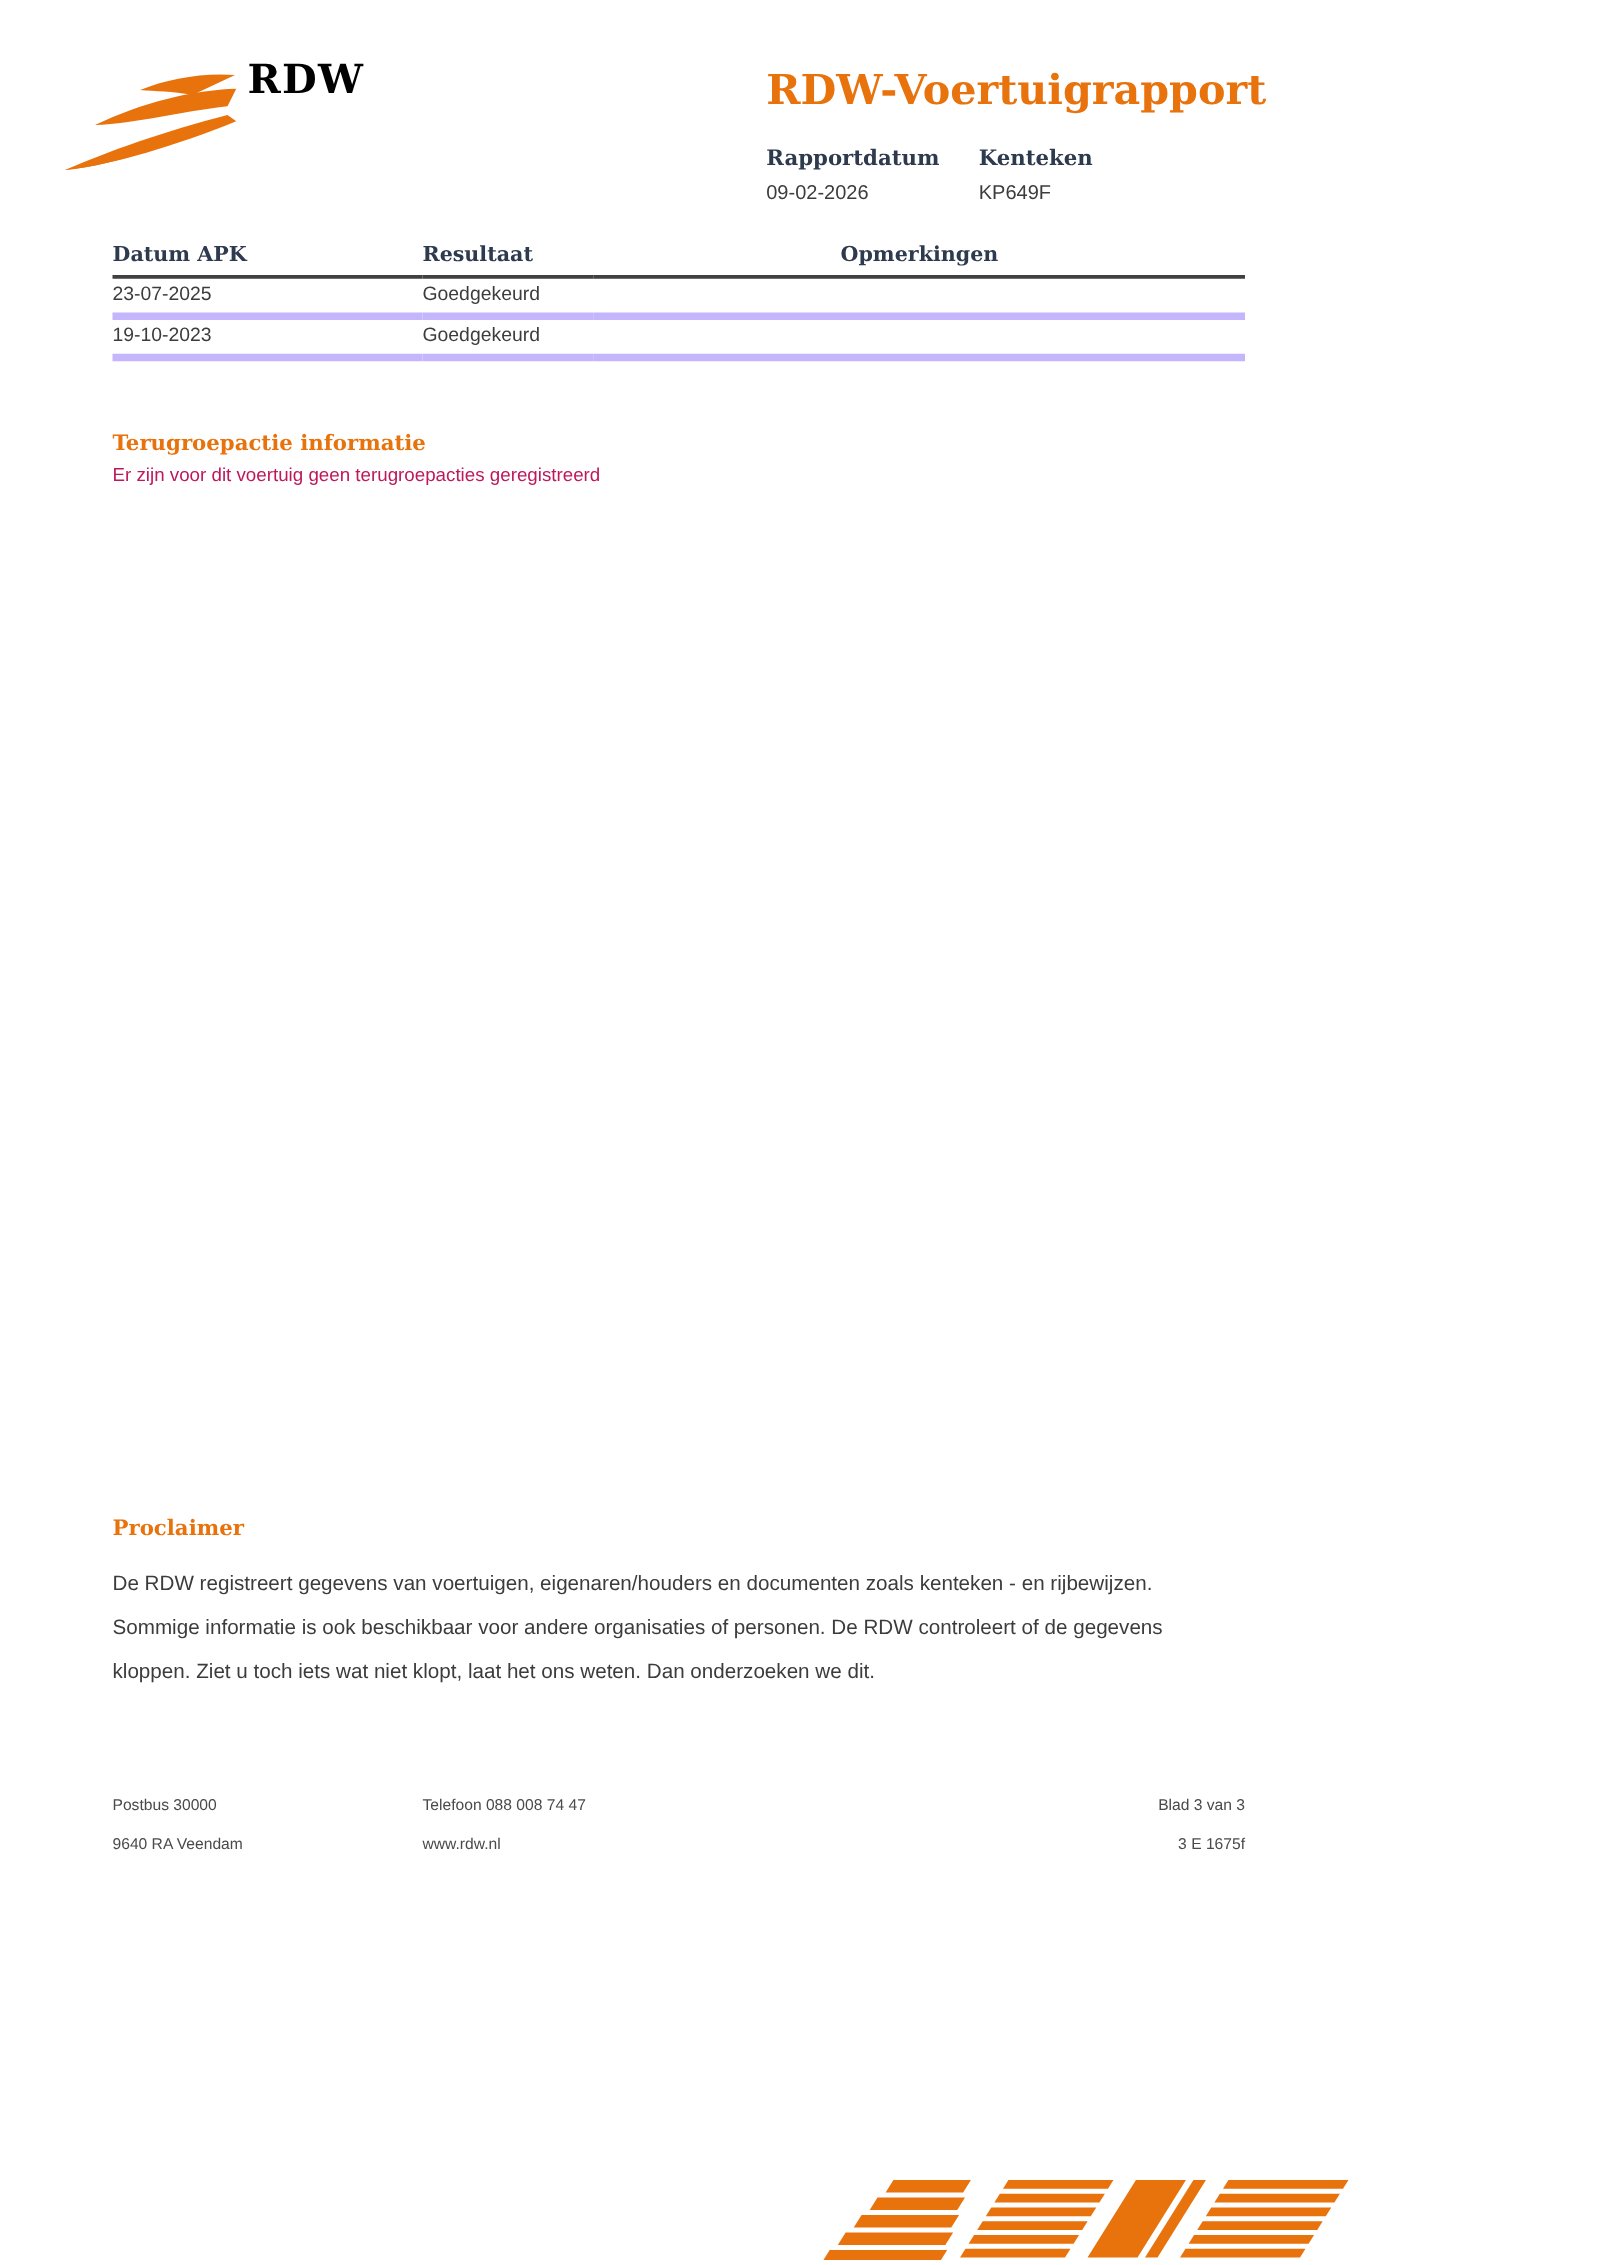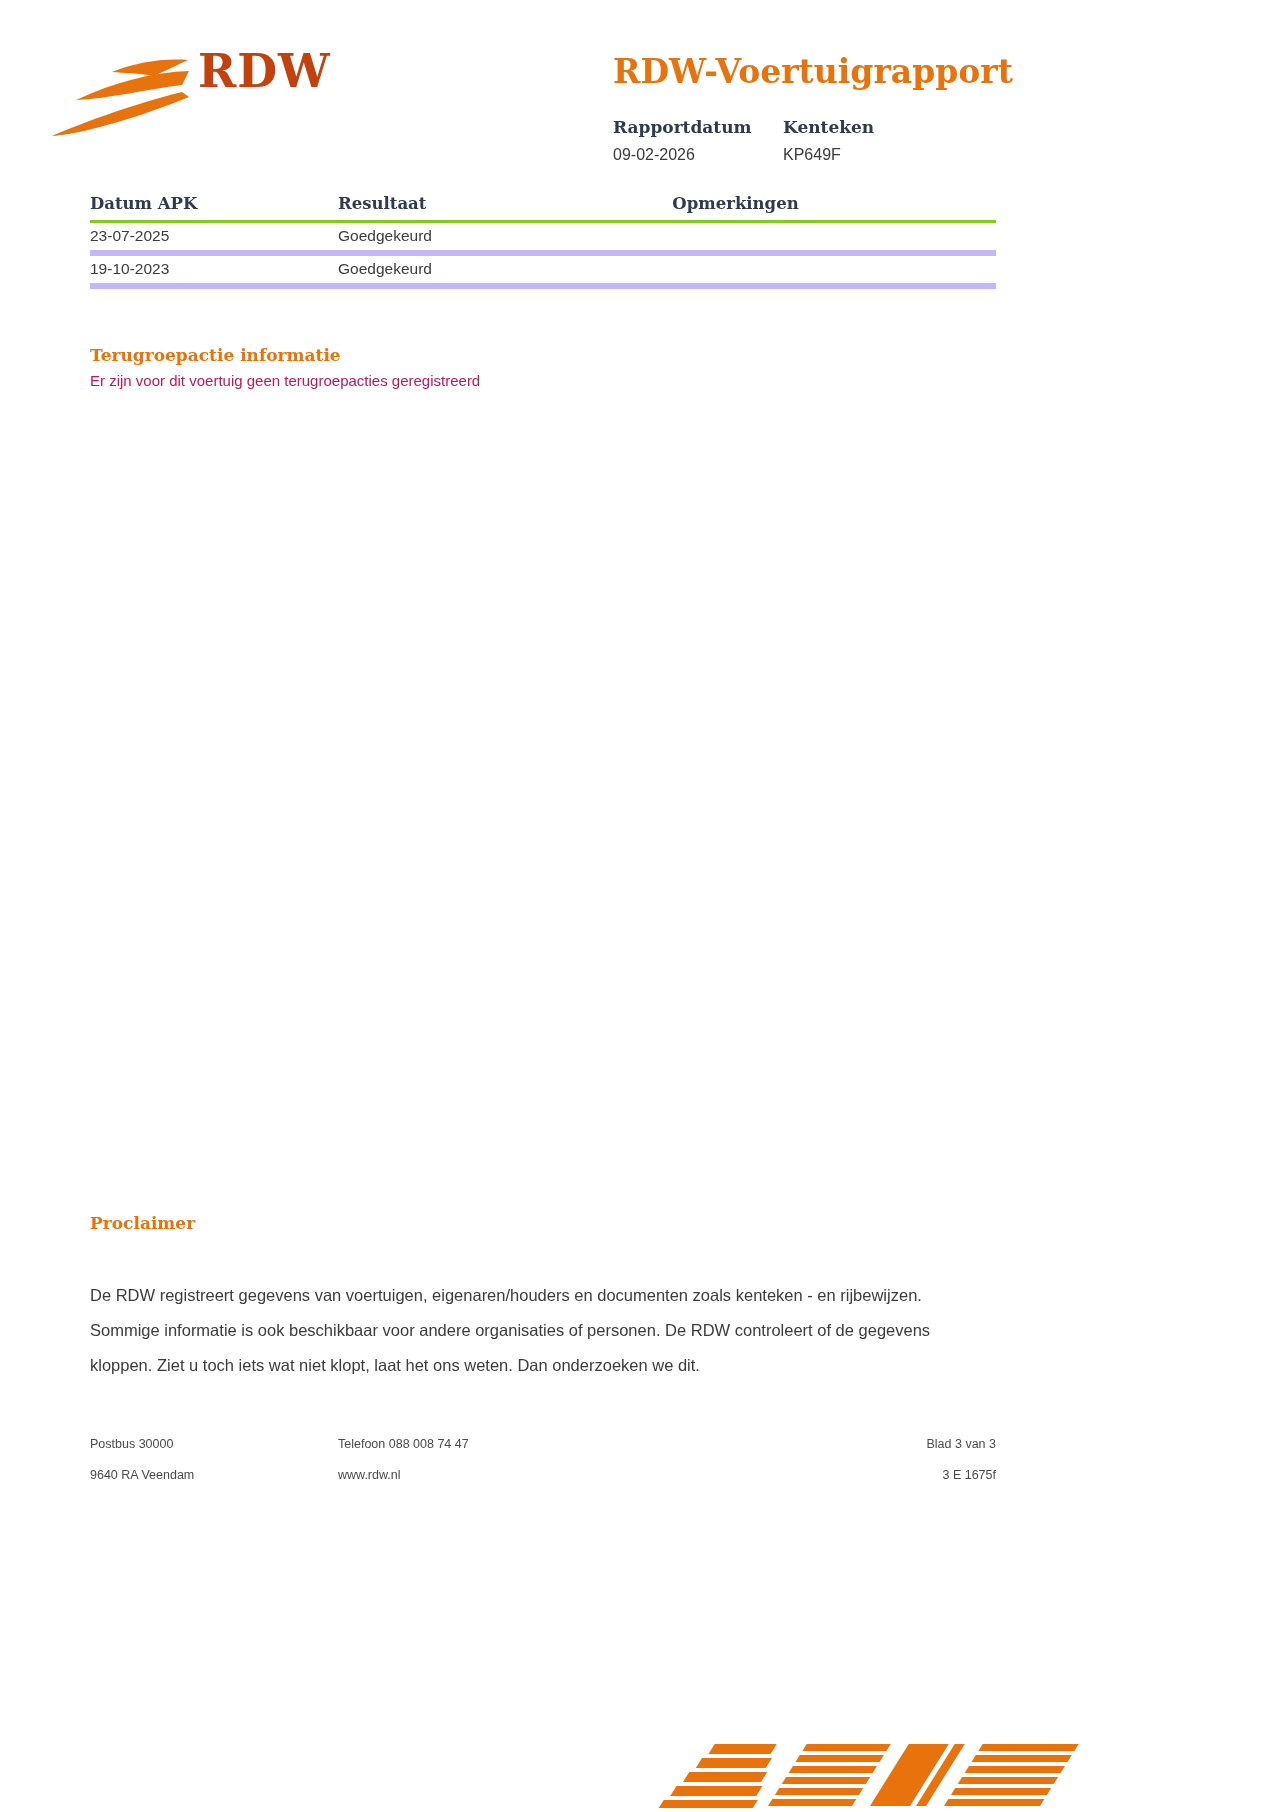--- a/index.html
+++ b/index.html
@@ -21,24 +21,24 @@
     left: 50px;
     top: 56px;
     width: 140px;
     height: 88px;
   }
   .logo-text {
     position: absolute;
     left: 198px;
     top: 44px;
     font-family: "DejaVu Serif", "Liberation Serif", serif;
-    font-size: 46px;
+    font-size: 32px;
     font-weight: bold;
     letter-spacing: 1px;
-    color: #c2410c;
+    color: #000000;
   }
   .doc-title {
     position: absolute;
     left: 613px;
     top: 52px;
     font-family: "DejaVu Serif", "Liberation Serif", serif;
     font-size: 33px;
     font-weight: 600;
     color: #e8720c;
   }
@@ -67,21 +67,21 @@
     width: 906px;
     border-collapse: collapse;
   }
   .apk-table th {
     text-align: left;
     font-family: "DejaVu Serif", "Liberation Serif", serif;
     font-size: 16.5px;
     font-weight: bold;
     color: #2e3a4d;
     padding: 0 0 7px 0;
-    border-bottom: 3px solid #84cc16;
+    border-bottom: 3px solid #404040;
     margin-top: 39px;
   }
   .apk-table td {
     font-size: 15.5px;
     color: #3c3c3c;
     padding: 4px 0 5px 0;
     border-bottom: 6px solid #c4b5fd;
     height: 26px;
   }
   .apk-table .col-datum { width: 248px; }
@@ -107,21 +107,20 @@
   }
   .proclaimer-title { top: 1213px; }
   .proclaimer-text {
     position: absolute;
     left: 90px;
     top: 1250px;
     width: 878px;
     font-size: 16.5px;
     line-height: 35px;
     color: #3c3c3c;
-    margin-top: 28px;
   }
 
   
   .footer-item {
     position: absolute;
     font-size: 12.5px;
     color: #4a4a4a;
   }
   .f-row1 { top: 1437px; }
   .f-row2 { top: 1468px; }

